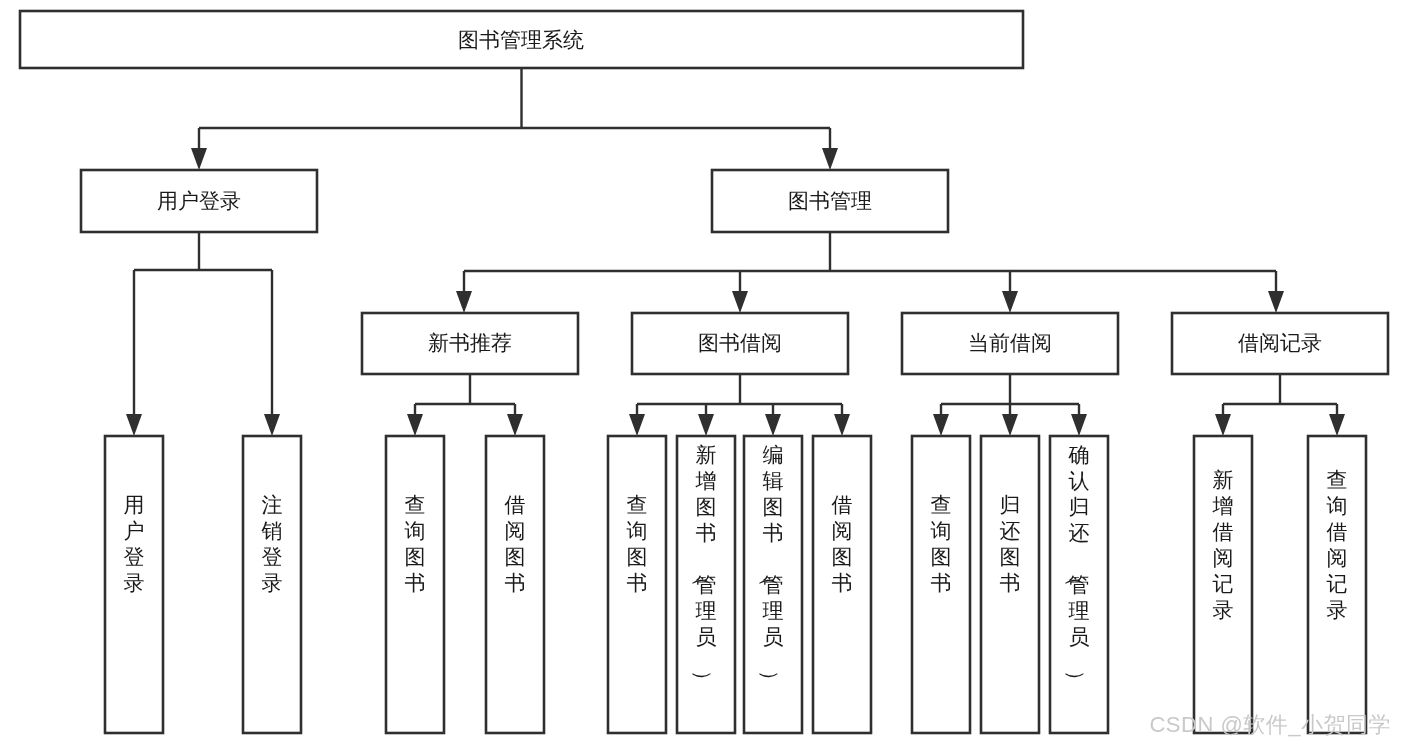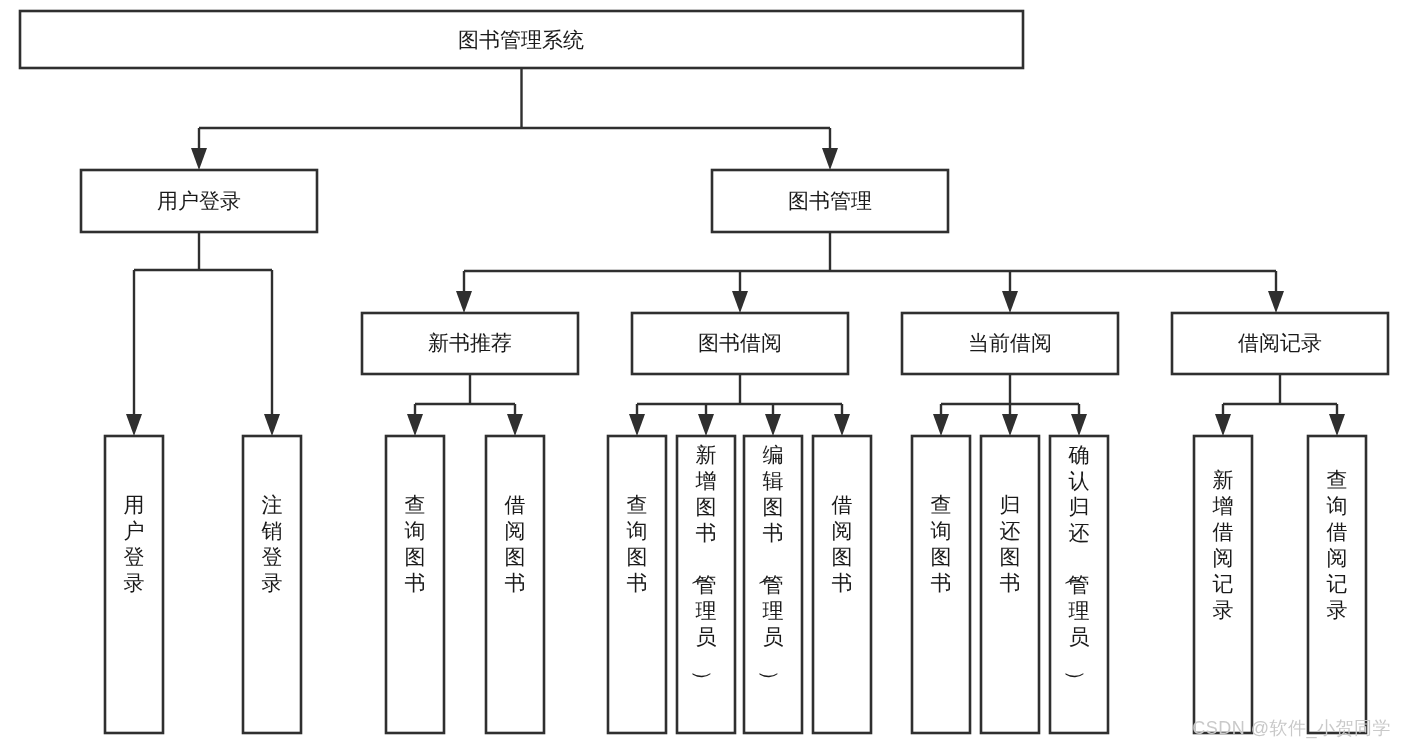--- a/index.html
+++ b/index.html
@@ -55,21 +55,21 @@
     font-family: "Liberation Sans", "DejaVu Sans", sans-serif;
     font-size: 21px;
     fill: #1a1a1a;
     text-anchor: middle;
   }
   .watermark {
     position: absolute;
     right: 14px;
     bottom: 7px;
     font-family: "Liberation Sans", "DejaVu Sans", sans-serif;
-    font-size: 18px;
+    font-size: 22px;
     color: #c9c9c9;
     letter-spacing: 0.5px;
     white-space: nowrap;
     user-select: none;
   }
 </style>
 </head>
 <body>
 
 <div id="diagram-root">

